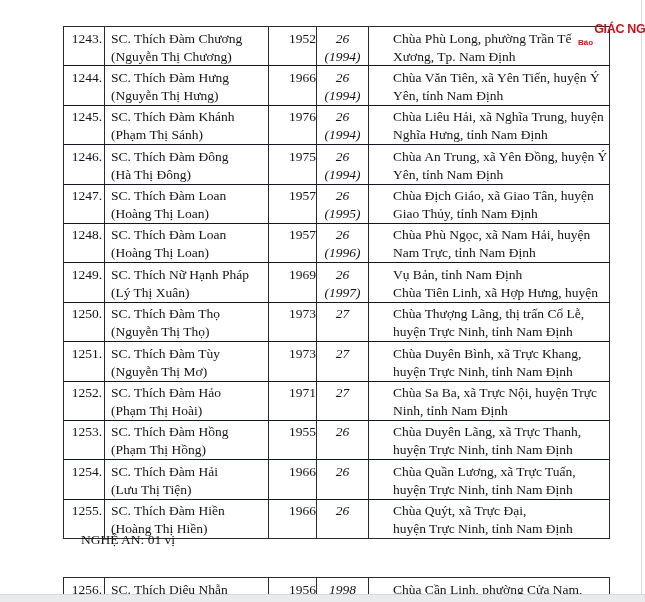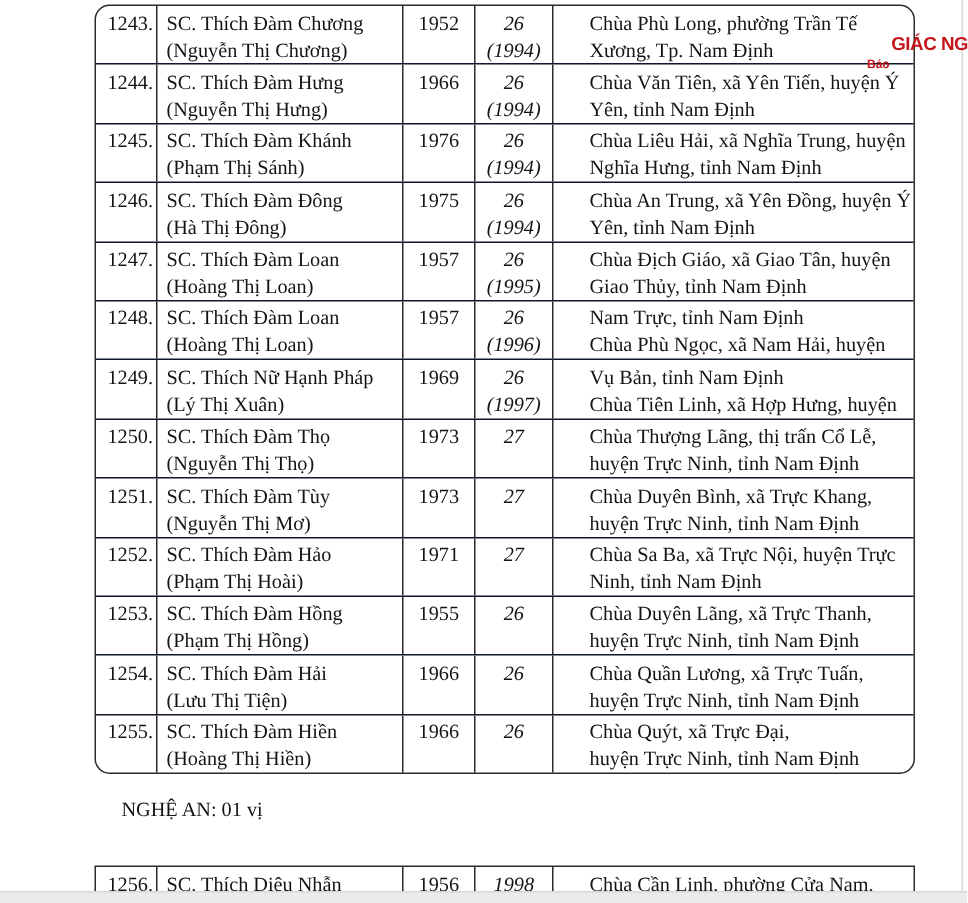--- a/index.html
+++ b/index.html
@@ -13,33 +13,33 @@
   }
   .page { position:absolute; inset:0; background:#ffffff; }
 
   
   .tbl {
     position:absolute; left:63px; width:547px;
     border:1px solid #2a2a2a;
     display:flex; flex-direction:column;
     background:#fff;
   }
-  .t1 { top:3px;  height:513px;border-radius:10px; }
+  .t1 { top:26px;  height:513px; }
   .t2 { top:577px; height:40px; }
 
   .trow { flex:1 1 0; display:grid; grid-template-columns:40px 164px 48px 52px 1fr; min-height:0; }
   .t1 .trow + .trow { border-top:1px solid #0f172a; }
 
   .cell { padding-top:2.5px; overflow:hidden; }
   .cell + .cell { border-left:1px solid #2a2a2a; }
   .line { display:block; line-height:18px; font-size:13.5px; white-space:nowrap; }
 
   .c-no   { text-align:right; padding-right:2px; }
   .c-name { padding-left:6px; }
-  .c-birth{ text-align:center; }
+  .c-birth{ text-align:right; }
   .c-ord  { text-align:center;font-style:italic; }
   .c-addr { padding-left:24px; }
 
   
   .section-header {
     position:absolute; left:81px; top:531px;
     font-weight:normal; font-size:13.5px; line-height:17px;
     white-space:nowrap;
   }
 
@@ -179,22 +179,22 @@
           <span class="line">(Hoàng Thị Loan)</span>
         </div>
     <div class="cell c-birth">
           <span class="line">1957</span>
         </div>
     <div class="cell c-ord">
           <span class="line">26</span>
           <span class="line">(1996)</span>
         </div>
     <div class="cell c-addr">
+          <span class="line">Chùa Phù Ngọc, xã Nam Hải, huyện</span>
           <span class="line">Nam Trực, tỉnh Nam Định</span>
-          <span class="line">Chùa Phù Ngọc, xã Nam Hải, huyện</span>
         </div>
   </div>
       <div class="trow">
     <div class="cell c-no">
           <span class="line">1249.</span>
         </div>
     <div class="cell c-name">
           <span class="line">SC. Thích Nữ Hạnh Pháp</span>
           <span class="line">(Lý Thị Xuân)</span>
         </div>

